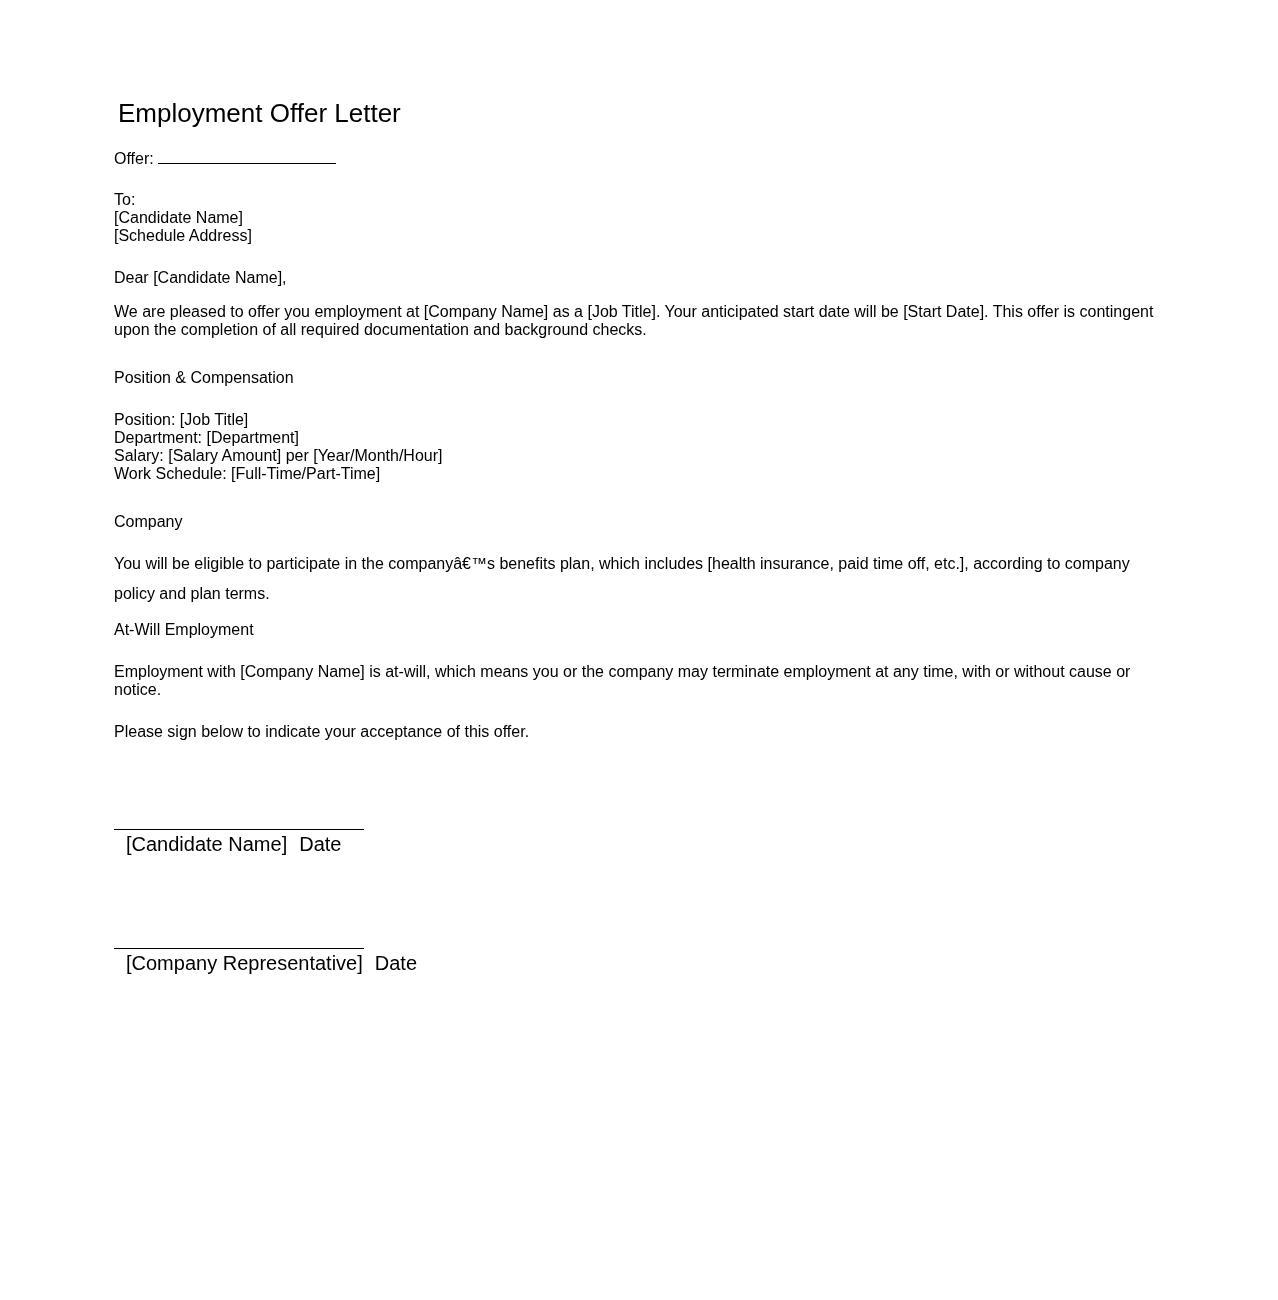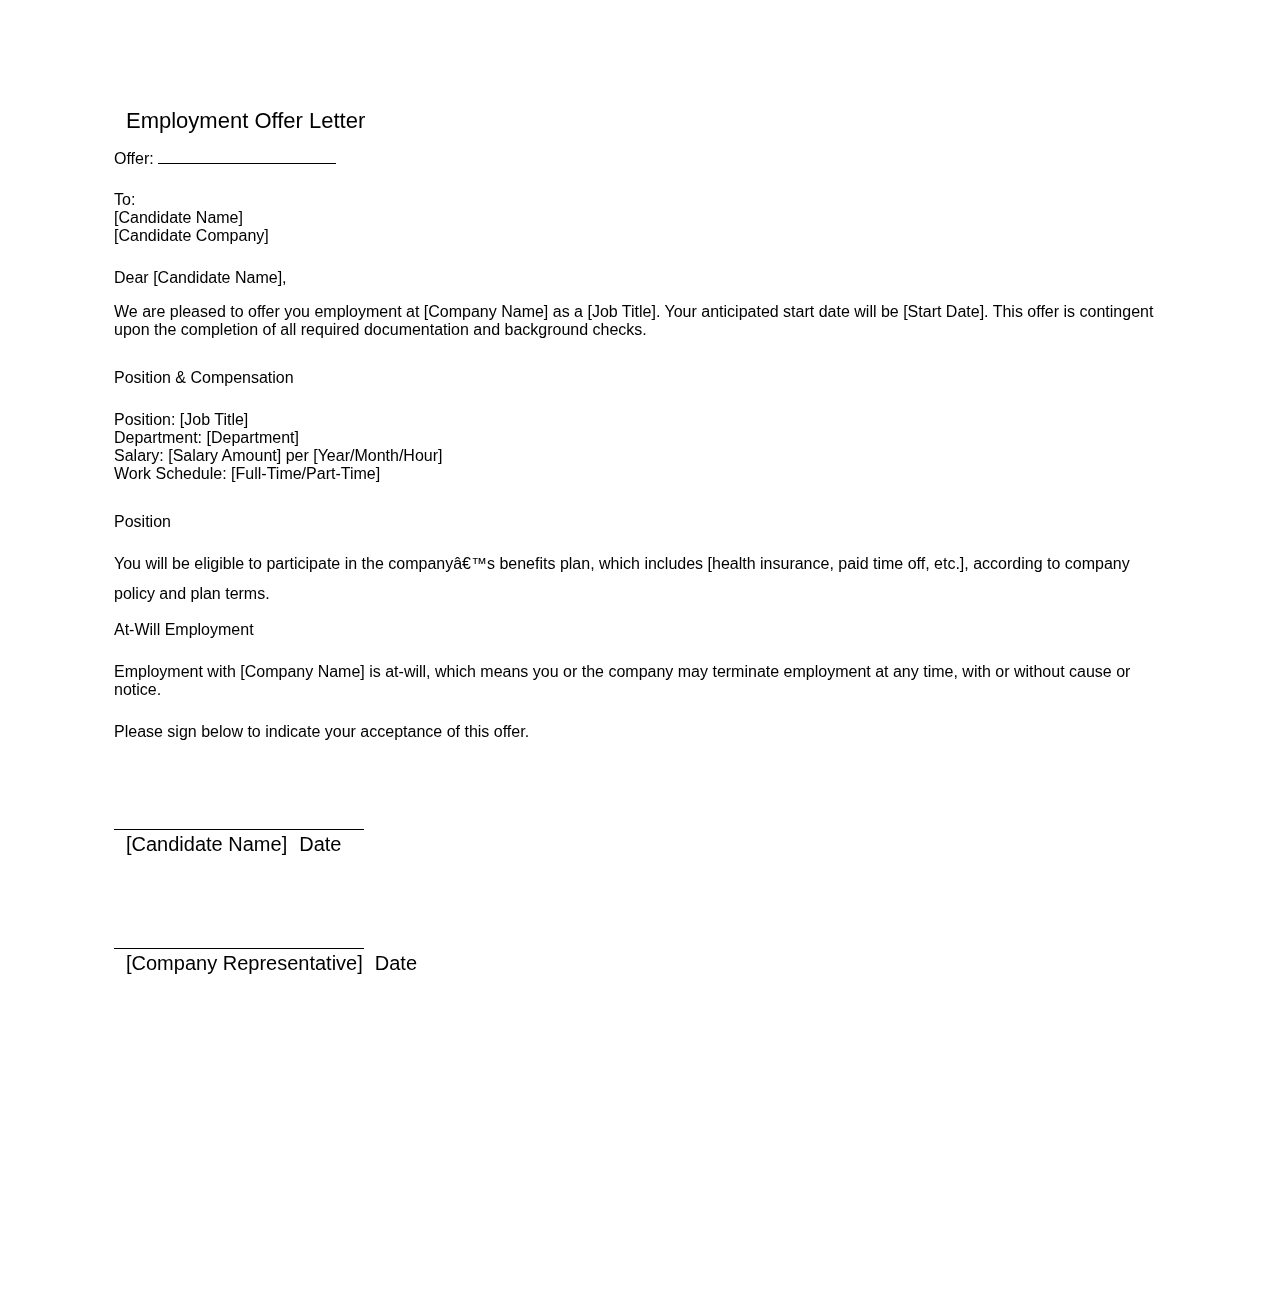--- a/index.html
+++ b/index.html
@@ -18,22 +18,22 @@
     .page {
       position: absolute;
       left: 114px;
       top: 0;
       width: 1050px;
     }
     h1 {
       position: absolute;
       left: 0;
       top: 89px;
-      margin: 12px;
-      font-size: 22px;
+      margin: 4px;
+      font-size: 26px;
       font-weight: normal;
       line-height: 40px;
       white-space: nowrap;
     }
     h2 {
       margin: 0;
       font-size: 16px;
       font-weight: normal;
       line-height: 30px;
       position: absolute;
@@ -80,35 +80,35 @@
 <div class="page">
 
   <h1>Employment Offer Letter</h1>
 
   <div class="line" style="top:149px;">
     <span>Offer:</span><span class="date-blank"></span>
   </div>
 
   <div class="line" style="top:191px;">To:</div>
   <div class="line" style="top:209px;">[Candidate Name]</div>
-  <div class="line" style="top:227px;">[Candidate Company]</div>
+  <div class="line" style="top:227px;">[Schedule Address]</div>
 
   <div class="line" style="top:269px;">Dear [Candidate Name],</div>
 
   <div class="line" style="top:303px;">We are pleased to offer you employment at [Company Name] as a [Job Title]. Your anticipated start date will be [Start Date]. This offer is contingent</div>
   <div class="line" style="top:321px;">upon the completion of all required documentation and background checks.</div>
 
   <h2 style="top:363px;">Position &amp; Compensation</h2>
 
   <div class="line" style="top:411px;">Position: [Job Title]</div>
   <div class="line" style="top:429px;">Department: [Department]</div>
   <div class="line" style="top:447px;">Salary: [Salary Amount] per [Year/Month/Hour]</div>
   <div class="line" style="top:465px;">Work Schedule: [Full-Time/Part-Time]</div>
 
-  <h2 style="top:507px;">Position</h2>
+  <h2 style="top:507px;">Company</h2>
 
   <div class="line" style="top:555px;">You will be eligible to participate in the companyâ€™s benefits plan, which includes [health insurance, paid time off, etc.], according to company</div>
   <div class="line" style="top:573px;margin-top:12px;">policy and plan terms.</div>
 
   <h2 style="top:615px;">At-Will Employment</h2>
 
   <div class="line" style="top:663px;">Employment with [Company Name] is at-will, which means you or the company may terminate employment at any time, with or without cause or</div>
   <div class="line" style="top:681px;">notice.</div>
 
   <div class="line" style="top:723px;">Please sign below to indicate your acceptance of this offer.</div>

